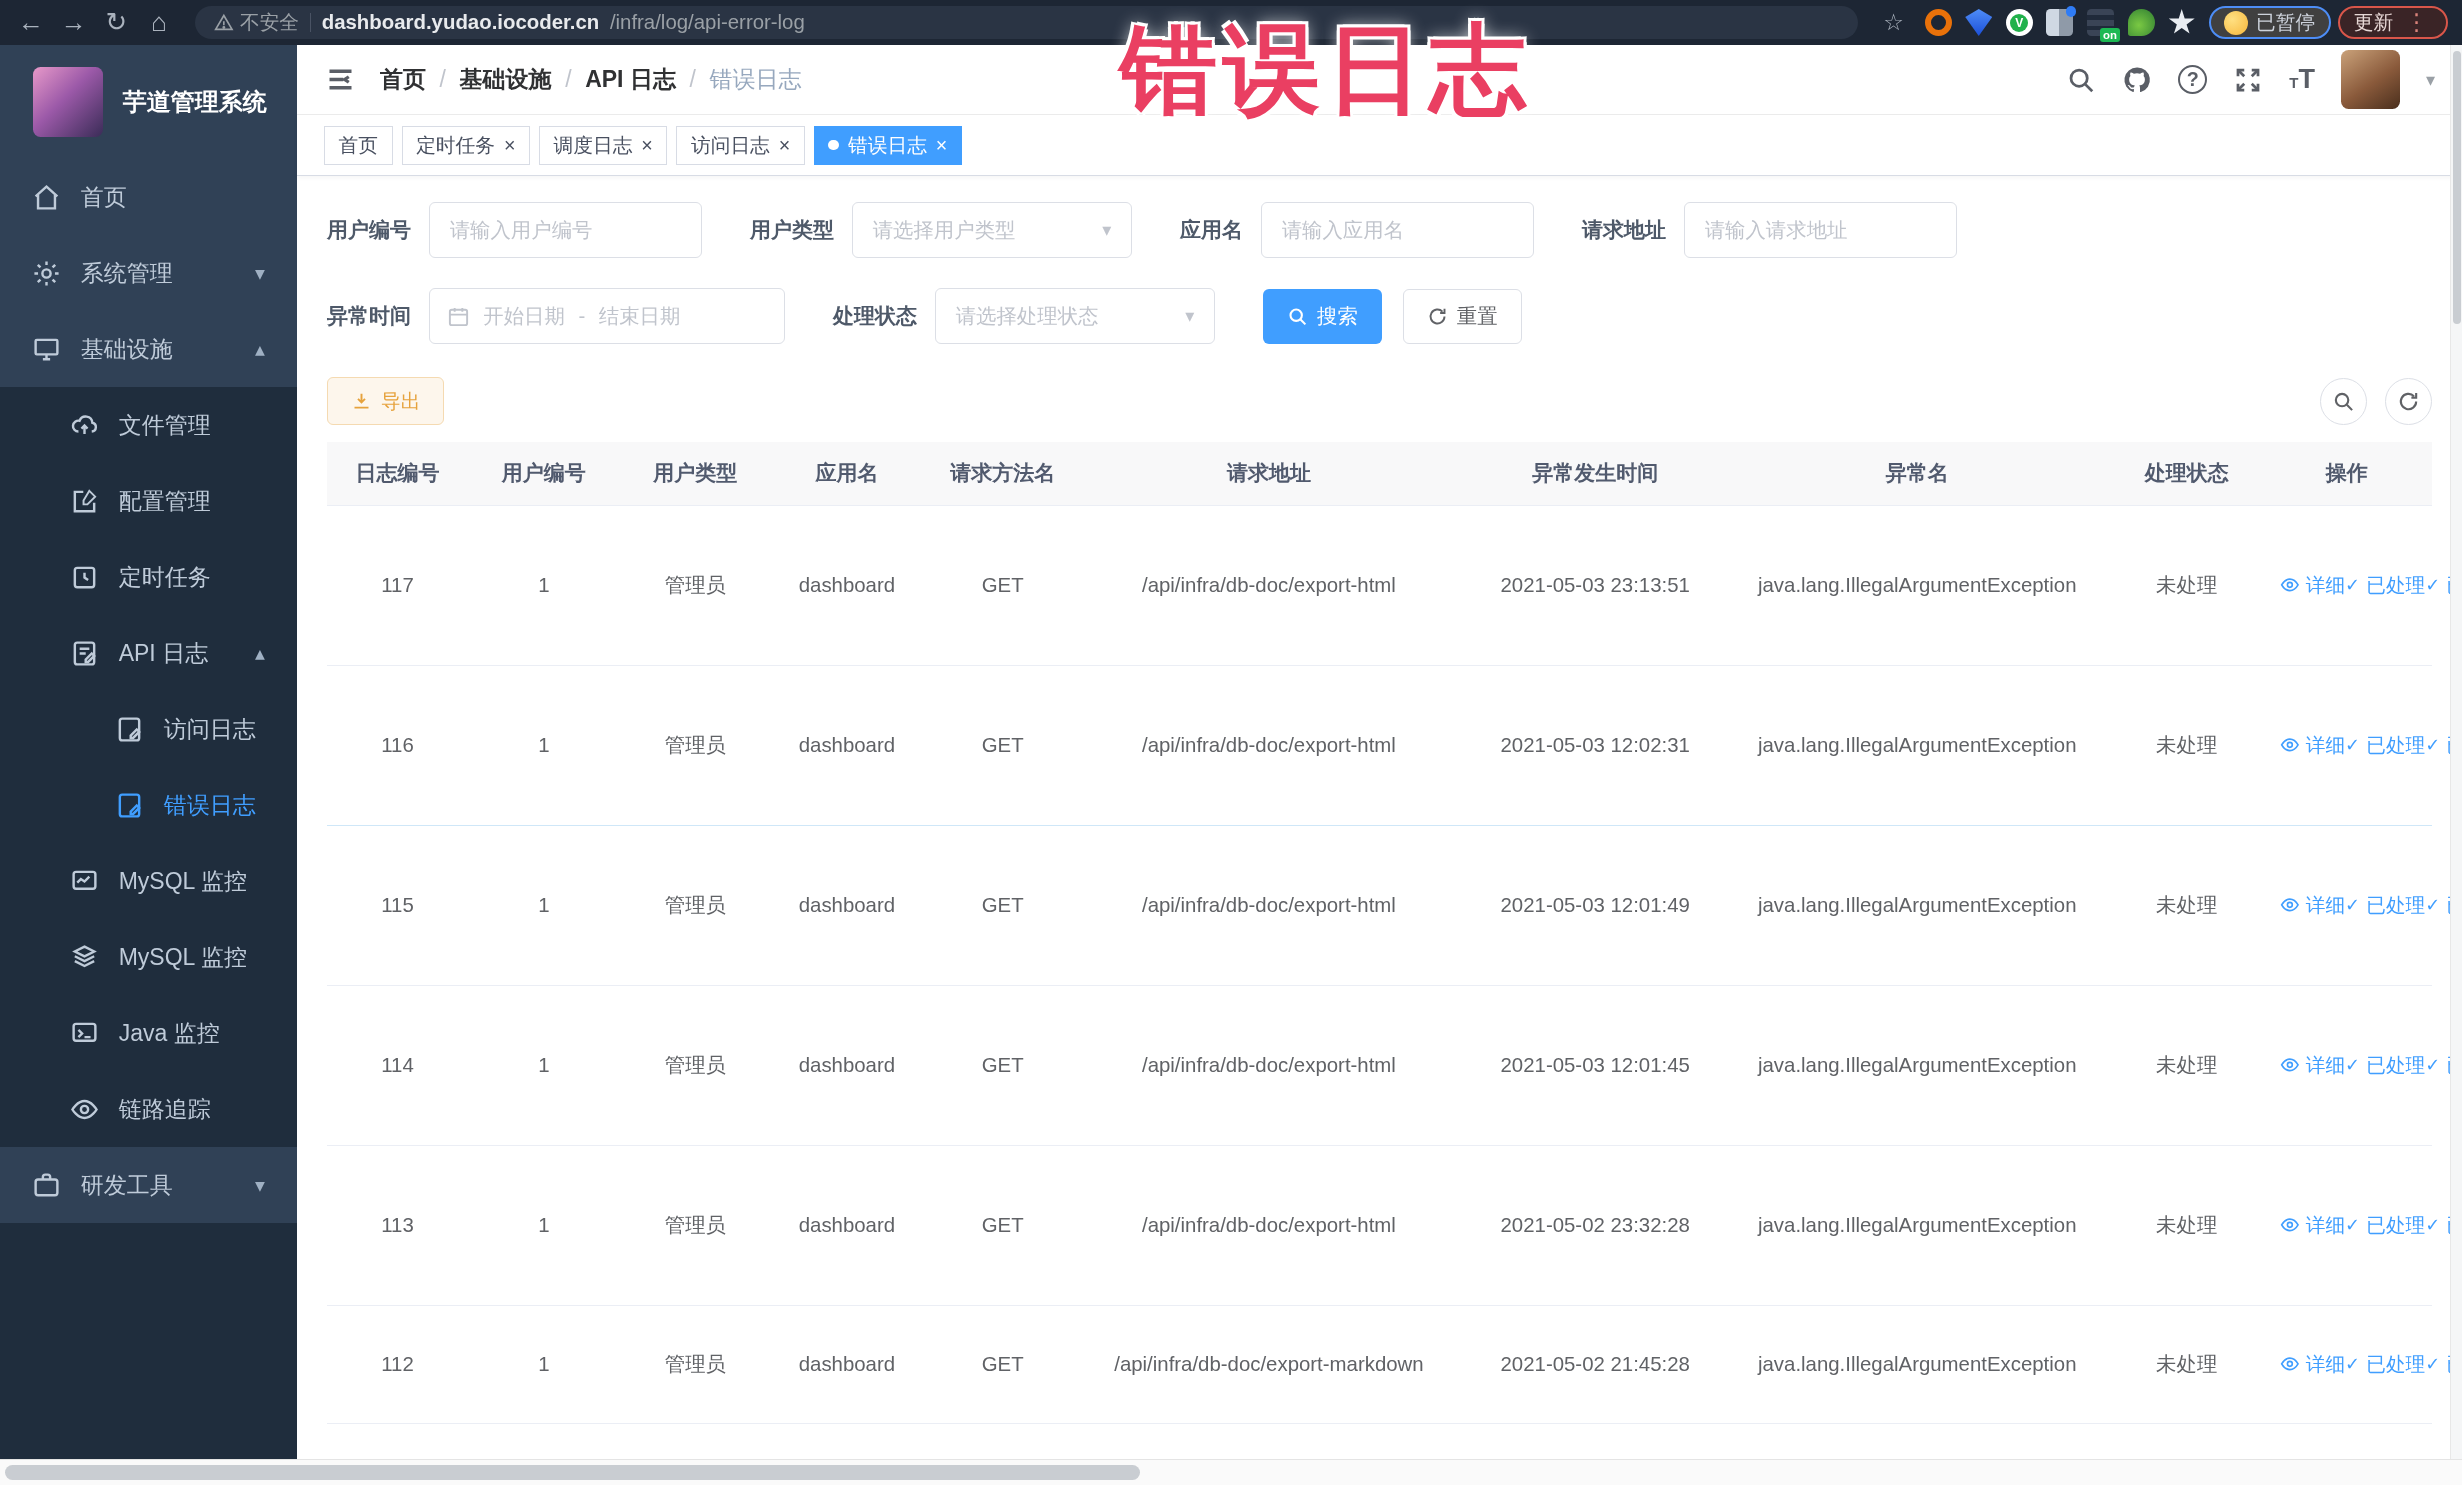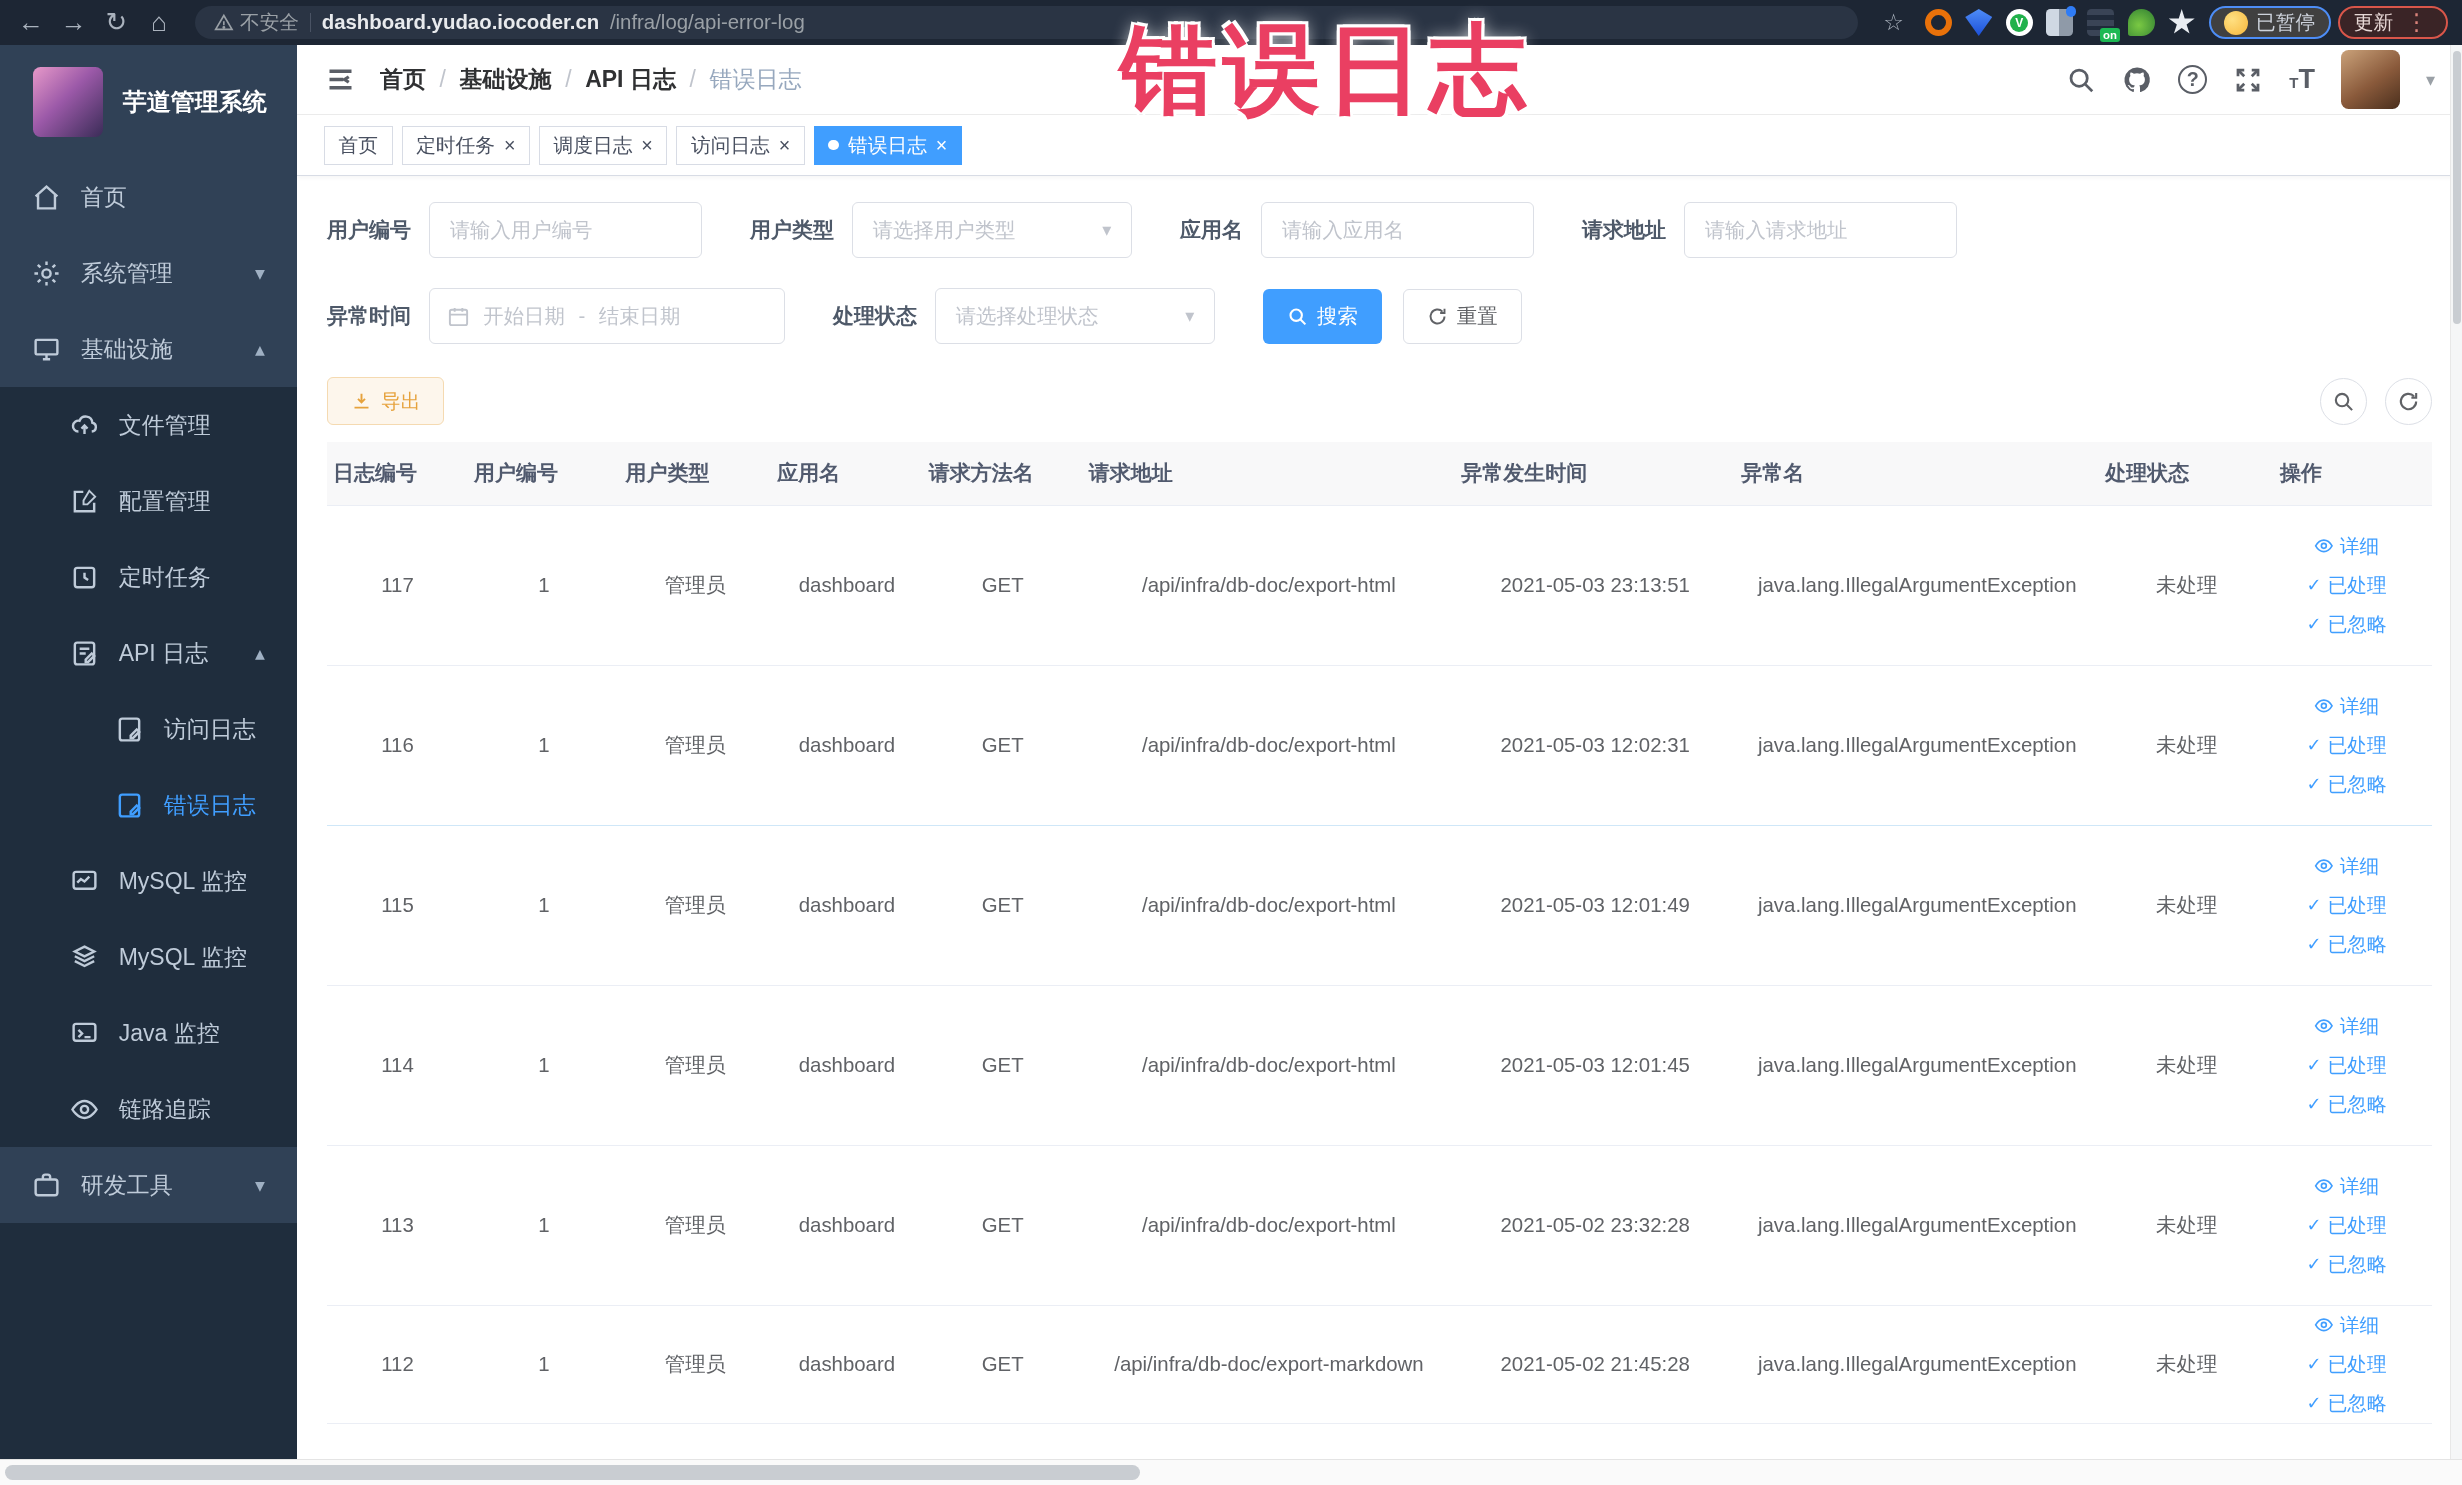--- a/index.html
+++ b/index.html
@@ -95,28 +95,28 @@
   .btn.warn { background:#fdf6ec; border-color:#f5dab1; color:#e6a23c; height:48px; font-size:19.7px; }
 
   .toolbar-row { display:flex; align-items:center; margin-bottom:16.7px; }
   .circle-btns { margin-left:auto; display:flex; gap:18px; }
   .cbtn { width:47px; height:47px; border-radius:50%; border:1.5px solid #dcdfe6; background:#fff;
     display:flex; align-items:center; justify-content:center; color:#606266; cursor:pointer; }
   .cbtn svg { width:23px; height:23px; }
 
   
   .thead { display:flex; align-items:center; background:#f8f8f9; height:64px; border-bottom:1.5px solid #ebeef5; }
-  .th { font-size:21px; font-weight:bold; color:#515a6e; text-align:left; padding:0 6px; }
+  .th { font-size:21px; font-weight:bold; color:#515a6e; text-align:center; padding:0 6px; }
   .tr { display:flex; align-items:center; height:160px; border-bottom:1.5px solid #ebeef5; }
   .tr.blue-sep { border-bottom-color:#cfe7f8; }
   .tr.short { height:118px; }
   .td { font-size:20.4px; color:#606266; text-align:center; padding:0 6px; word-break:break-all; }
   .c1{width:6.7%;} .c2{width:7.2%;} .c3{width:7.2%;} .c4{width:7.2%;} .c5{width:7.6%;}
   .c6{width:17.7%;} .c7{width:13.3%;} .c8{width:17.3%;} .c9{width:8.3%;} .c10{width:6.9%;}
-  .acts { display:flex; flex-direction:column; align-items:center; gap:12px;justify-content:center; }
+  .acts { display:flex; flex-direction:row; align-items:center; gap:0; }
   .alink { display:flex; align-items:center; gap:6px; color:#409eff; font-size:19.7px; cursor:pointer; white-space:nowrap; }
   .alink svg { width:19.7px; height:19.7px; }
   .chk { font-size:18px; }
 
   
   .watermark { position:absolute; left:1120px; top:6px; font-size:97px; font-weight:bold; color:#ea3f62;
     letter-spacing:6px; z-index:50; white-space:nowrap;
     text-shadow:3px 3px 0 #fff,-3px -3px 0 #fff,3px -3px 0 #fff,-3px 3px 0 #fff,0 0 16.7px rgba(255,255,255,.95); }
 
   

